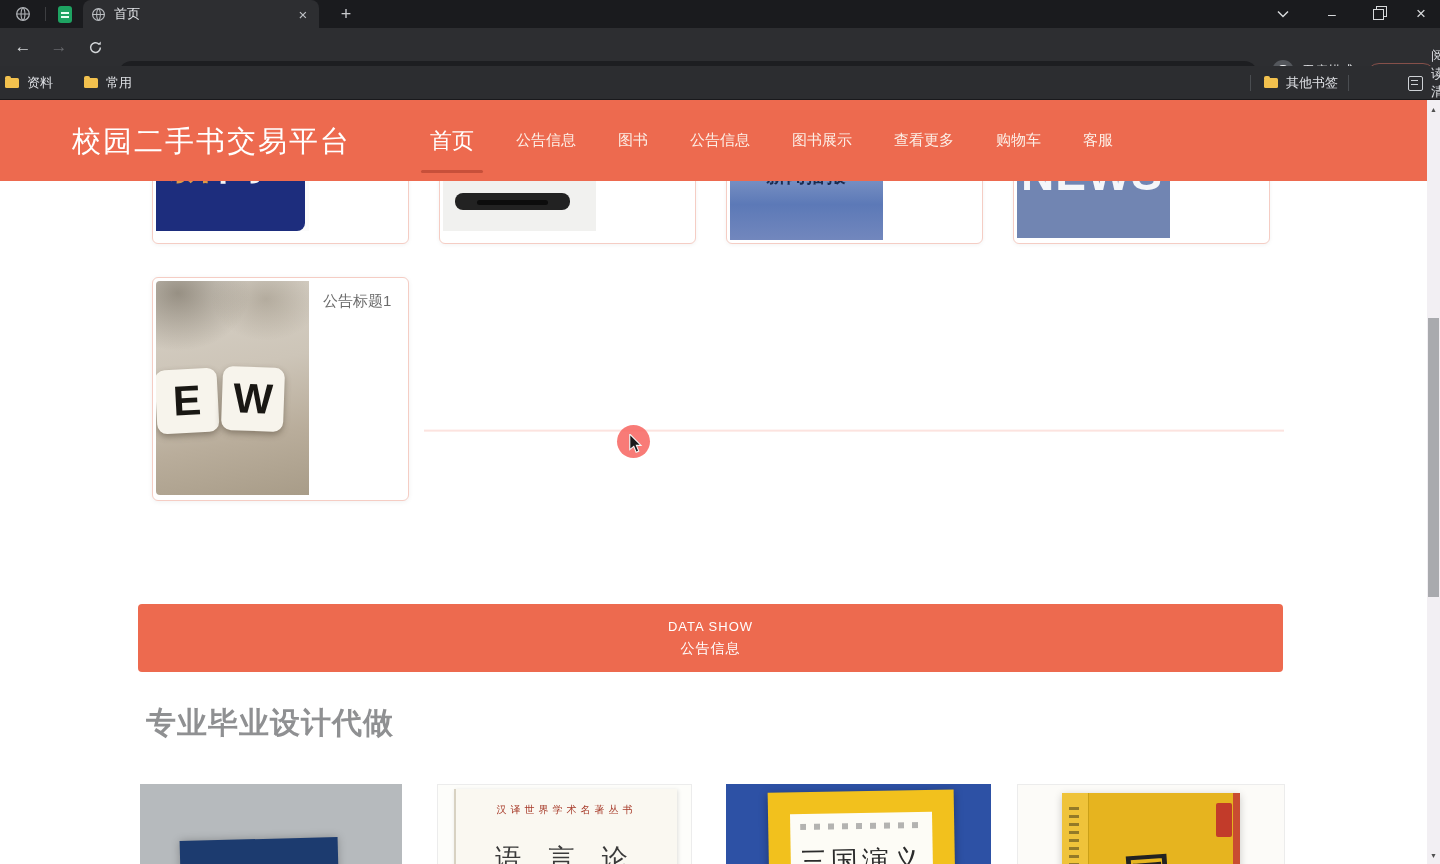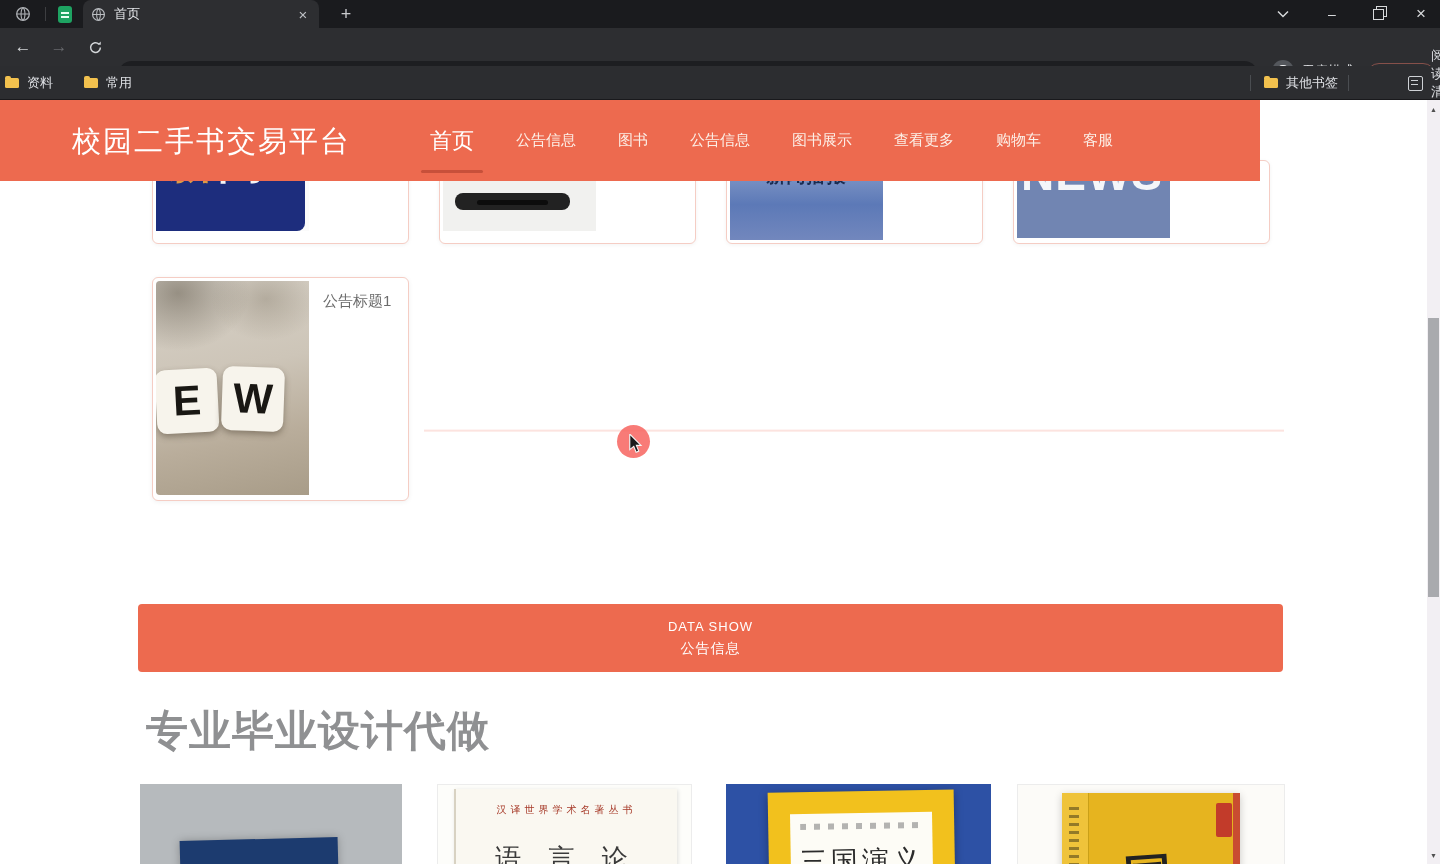--- a/index.html
+++ b/index.html
@@ -56,21 +56,21 @@
   .folder{width:14px;height:10px;background:#f2c14e;border-radius:1.5px;position:relative;margin-right:8px;flex:none;}
   .folder::before{content:'';position:absolute;left:0;top:-2px;width:6px;height:3px;background:#f2c14e;border-radius:2px 2px 0 0;}
   .bm-sep{position:absolute;top:9px;width:1px;height:16px;background:#4a4d51;}
   .readlist{width:13px;height:13px;border:1.5px solid #cfd2d6;border-radius:2px;position:relative;margin-right:8px;flex:none;}
   .readlist::before{content:'';position:absolute;left:2px;top:3px;width:7px;height:1.5px;background:#cfd2d6;box-shadow:0 4px 0 #cfd2d6;}
   
   .viewport{position:absolute;left:0;top:100px;width:1427px;height:764px;background:#fff;overflow:hidden;}
   .faint-line{position:absolute;background:rgba(237,106,80,.12);}
   .fl1{left:424px;top:329px;width:860px;height:2px;background:rgba(237,106,80,.07);}
   .fl2{left:424px;top:330px;width:860px;height:2px;}
-  .site-header{position:absolute;left:0;top:0;width:1254px;height:81px;background:#ed6a4f;z-index:5;padding-left:6px;}
+  .site-header{position:absolute;left:0;top:0;width:1427px;height:81px;background:#ed6a4f;z-index:5;}
   .brand{position:absolute;left:72px;top:22px;color:#fff;font-size:29px;letter-spacing:2px;font-weight:500;}
   .mainnav{position:absolute;left:430px;top:0;height:81px;display:flex;align-items:center;gap:42px;}
   .nav-item{color:#fcefe7;font-size:15px;cursor:pointer;position:relative;white-space:nowrap;}
   .nav-item.active{color:#fff;font-size:22px;font-weight:500;}
   .nav-item.active::after{content:'';position:absolute;left:-9px;right:-9px;bottom:-17px;height:3px;background:#c7503a;border-radius:2px;}
   
   .news-card{position:absolute;top:60px;width:255px;height:82px;background:#fff;border:1px solid #f5cdc4;border-radius:6px;
              box-shadow:0 1px 4px rgba(0,0,0,.05);overflow:hidden;cursor:pointer;z-index:2;}
   .nc1{left:152px;} .nc2{left:439px;} .nc3{left:726px;} .nc4{left:1013px;}
   .card-img{position:absolute;left:3px;top:0;width:153px;overflow:hidden;}
@@ -98,21 +98,21 @@
        justify-content:center;font-size:42px;font-weight:bold;color:#191713;box-shadow:0 3px 6px rgba(70,60,45,.45);z-index:2;}
   .die1{left:0px;top:88px;transform:rotate(-3deg);}
   .die2{left:66px;top:86px;transform:rotate(2deg);}
   .ann-title{position:absolute;left:170px;top:14px;font-size:15px;color:#6b6b6b;}
   .more-link{position:absolute;left:0;width:1427px;top:434px;text-align:center;font-size:14px;color:#d9604a;cursor:pointer;}
   .more-link .arr{font-size:16px;margin-left:6px;letter-spacing:-2px;}
   .banner{position:absolute;left:138px;top:504px;width:1145px;height:68px;background:#ed6a4f;border-radius:4px;
           display:flex;flex-direction:column;align-items:center;justify-content:center;color:#fff;}
   .banner .en{font-size:13px;letter-spacing:1px;}
   .banner .zh{font-size:14px;margin-top:6px;letter-spacing:1px;}
-  .watermark{position:absolute;left:146px;top:603px;font-size:42px;font-weight:bold;color:#8f9092;letter-spacing:1px;}
+  .watermark{position:absolute;left:146px;top:603px;font-size:30px;font-weight:bold;color:#8f9092;letter-spacing:1px;}
   
   .book-card{position:absolute;top:684px;width:260px;height:150px;background:#fff;border:1px solid #ececec;overflow:hidden;cursor:pointer;}
   .bk1{left:140px;background:#b6babd;border-color:#b6babd;}
   .bk1 .bluebook{position:absolute;left:40px;top:54px;width:158px;height:110px;background:#1c3b6f;transform:rotate(-1.5deg);box-shadow:0 0 8px rgba(0,0,0,.25);}
   .bk2{left:437px;width:253px;background:#fdfdfa;}
   .bk2 .cover{position:absolute;left:16px;top:4px;right:14px;bottom:-10px;background:#faf8f1;border-left:2px solid #d8d2c2;box-shadow:1px 1px 4px rgba(0,0,0,.12);}
   .bk2 .series{position:absolute;left:0;right:0;top:14px;text-align:center;font-size:10px;color:#a73b2a;letter-spacing:4px;white-space:nowrap;}
   .bk2 .btitle{position:absolute;left:0;right:0;top:52px;text-align:center;font-size:26px;color:#3a3a3a;letter-spacing:10px;font-weight:500;}
   .bk3{left:726px;width:263px;background:#2d51a5;border-color:#2d51a5;}
   .bk3 .ybook{position:absolute;left:42px;top:6px;width:186px;height:160px;background:#f2c11d;transform:rotate(-1deg);box-shadow:0 2px 8px rgba(0,0,0,.35);}

